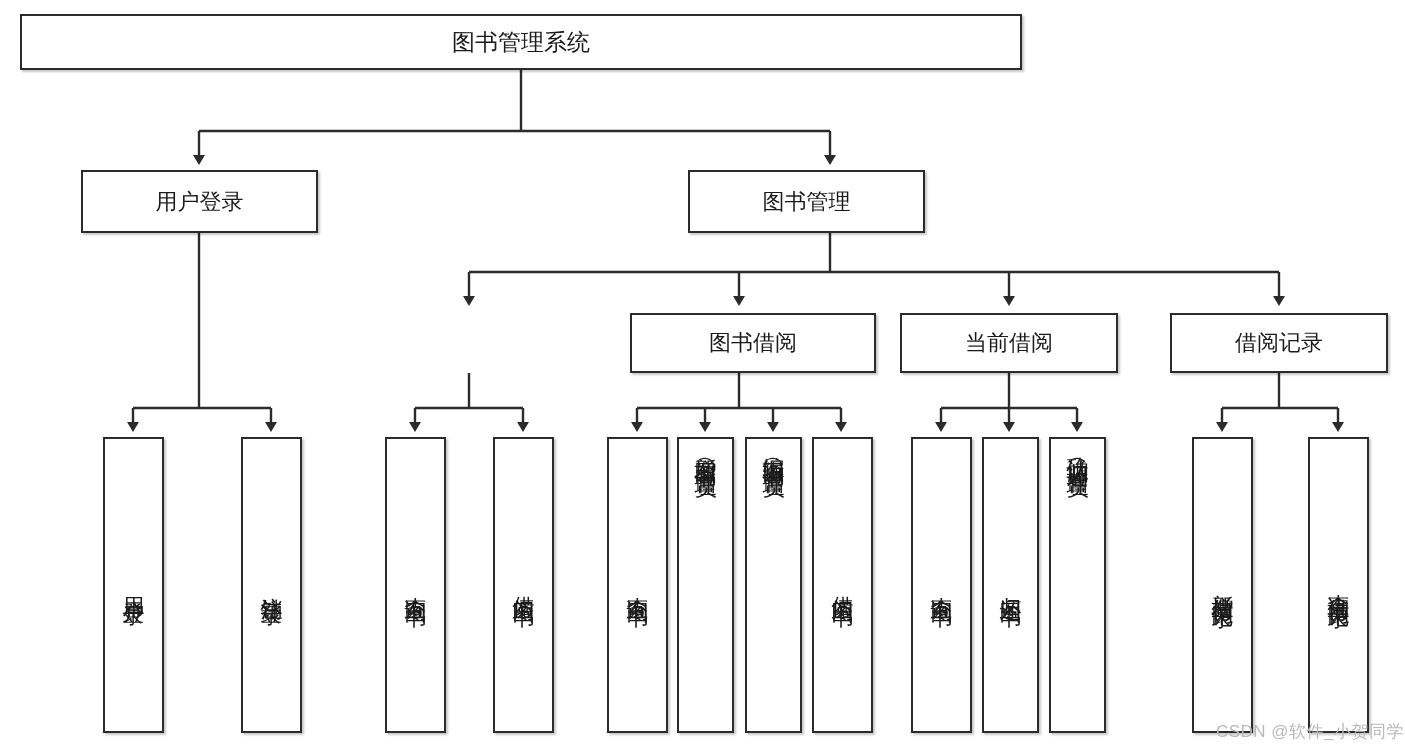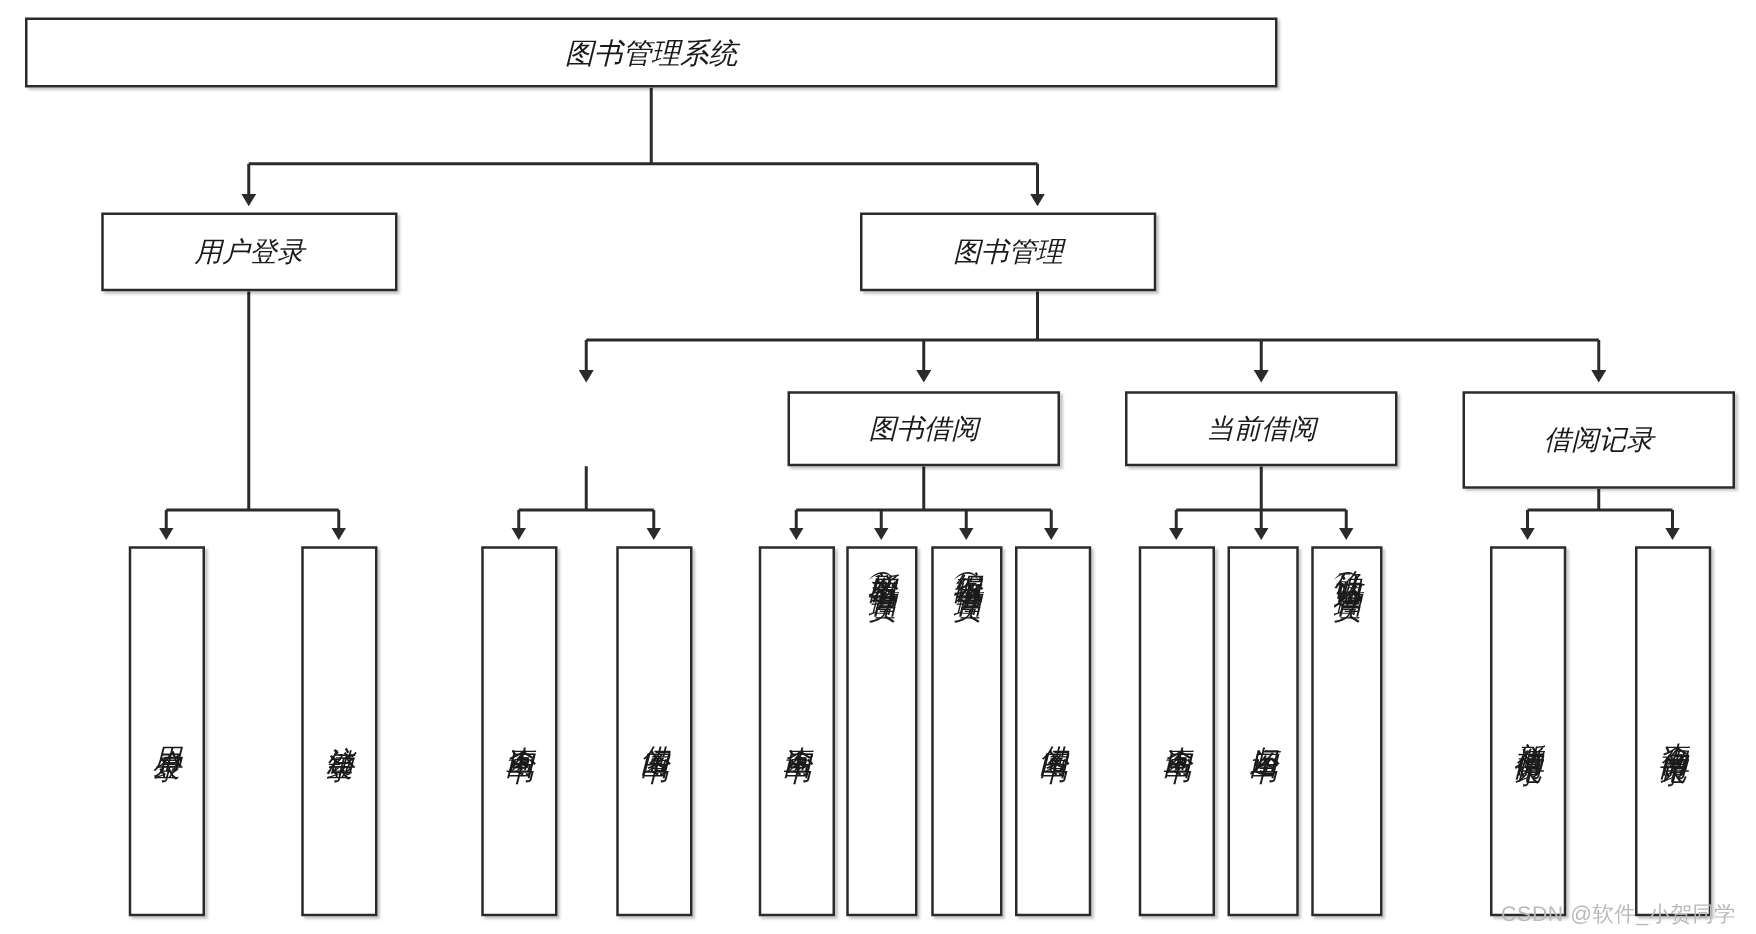--- a/index.html
+++ b/index.html
@@ -27,21 +27,20 @@
     position: absolute;
     box-sizing: border-box;
     background: #ffffff;
     border: 2px solid #2b2b2b;
     display: flex;
     align-items: center;
     justify-content: center;
     color: #1a1a1a;
     box-shadow: 2px 2px 2px rgba(0,0,0,0.22);
     z-index: 2;
-    font-style: italic;
   }
   .node .label {
     display: block;
     text-align: center;
     line-height: 1.32;
     white-space: nowrap;
   }
   .node.root .label { font-size: 23px; }
   .node.lvl2 .label { font-size: 22px; }
   .node.lvl3 .label { font-size: 22px; }
@@ -53,21 +52,21 @@
     writing-mode: vertical-rl;
     text-orientation: upright;
     font-size: 22px;
     letter-spacing: 3px;
     line-height: 1;
     margin: 0 auto;
   }
   .node.leaf.center .label { margin-top: auto; margin-bottom: auto; }
   .watermark {
     position: absolute;
-    right: 16px;
+    right: 1px;
     bottom: 4px;
     font-size: 17px;
     color: #b9b9b9;
     white-space: nowrap;
     z-index: 3;
     letter-spacing: 0.5px;
     margin-left: 15px;
   }
 </style>
 </head>
@@ -132,27 +131,27 @@
     <span class="label">图书管理系统</span>
   </div>
 
   <div class="node lvl2" style="left:81px; top:170px; width:237px; height:63px;">
     <span class="label">用户登录</span>
   </div>
   <div class="node lvl2" style="left:688px; top:170px; width:237px; height:63px;">
     <span class="label">图书管理</span>
   </div>
 
-  <div class="node lvl3" style="left:630px; top:313px; width:218px; height:60px;">
+  <div class="node lvl3" style="left:630px; top:313px; width:246px; height:60px;">
     <span class="label">图书借阅</span>
   </div>
   <div class="node lvl3" style="left:900px; top:313px; width:218px; height:60px;">
     <span class="label">当前借阅</span>
   </div>
-  <div class="node lvl3" style="left:1170px; top:313px; width:218px; height:78px;">
+  <div class="node lvl3" style="left:1170px; top:313px; width:218px; height:60px;">
     <span class="label">借阅记录</span>
   </div>
 
   <div class="node leaf center" style="left:103px; top:437px; width:61px; height:296px;">
     <span class="label">用户登录</span>
   </div>
   <div class="node leaf center" style="left:241px; top:437px; width:61px; height:296px;">
     <span class="label">注销登录</span>
   </div>
 

